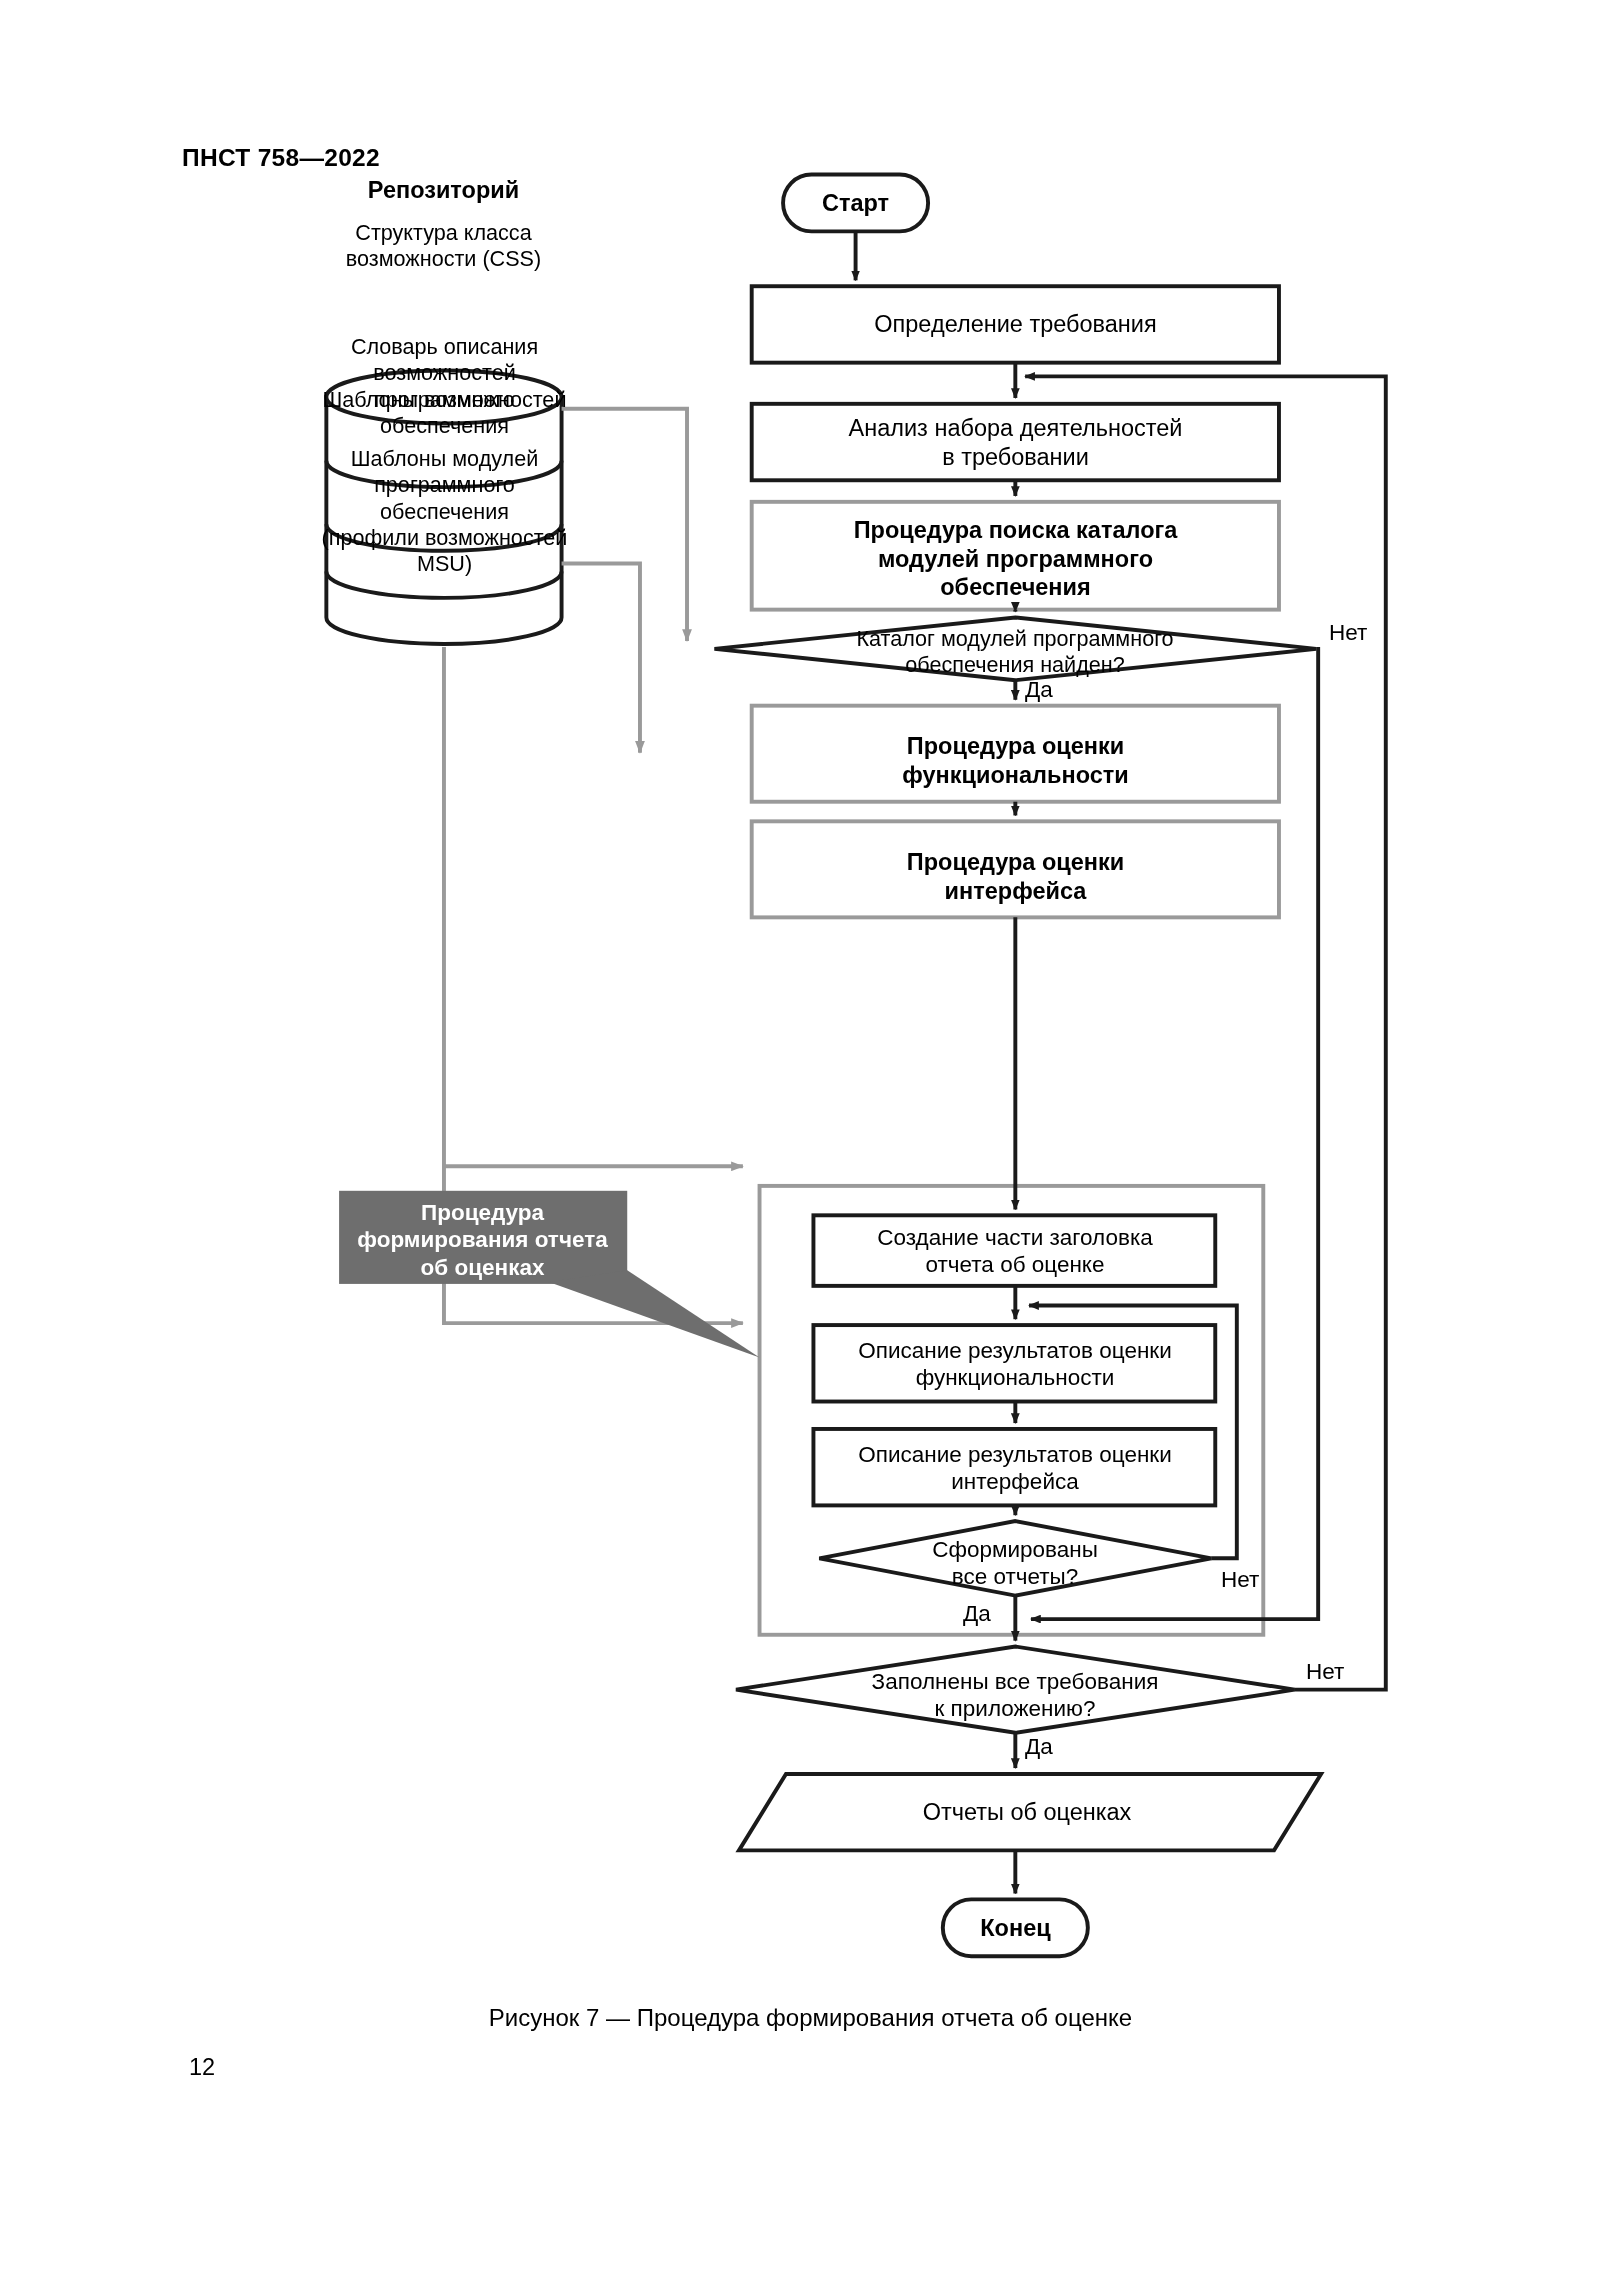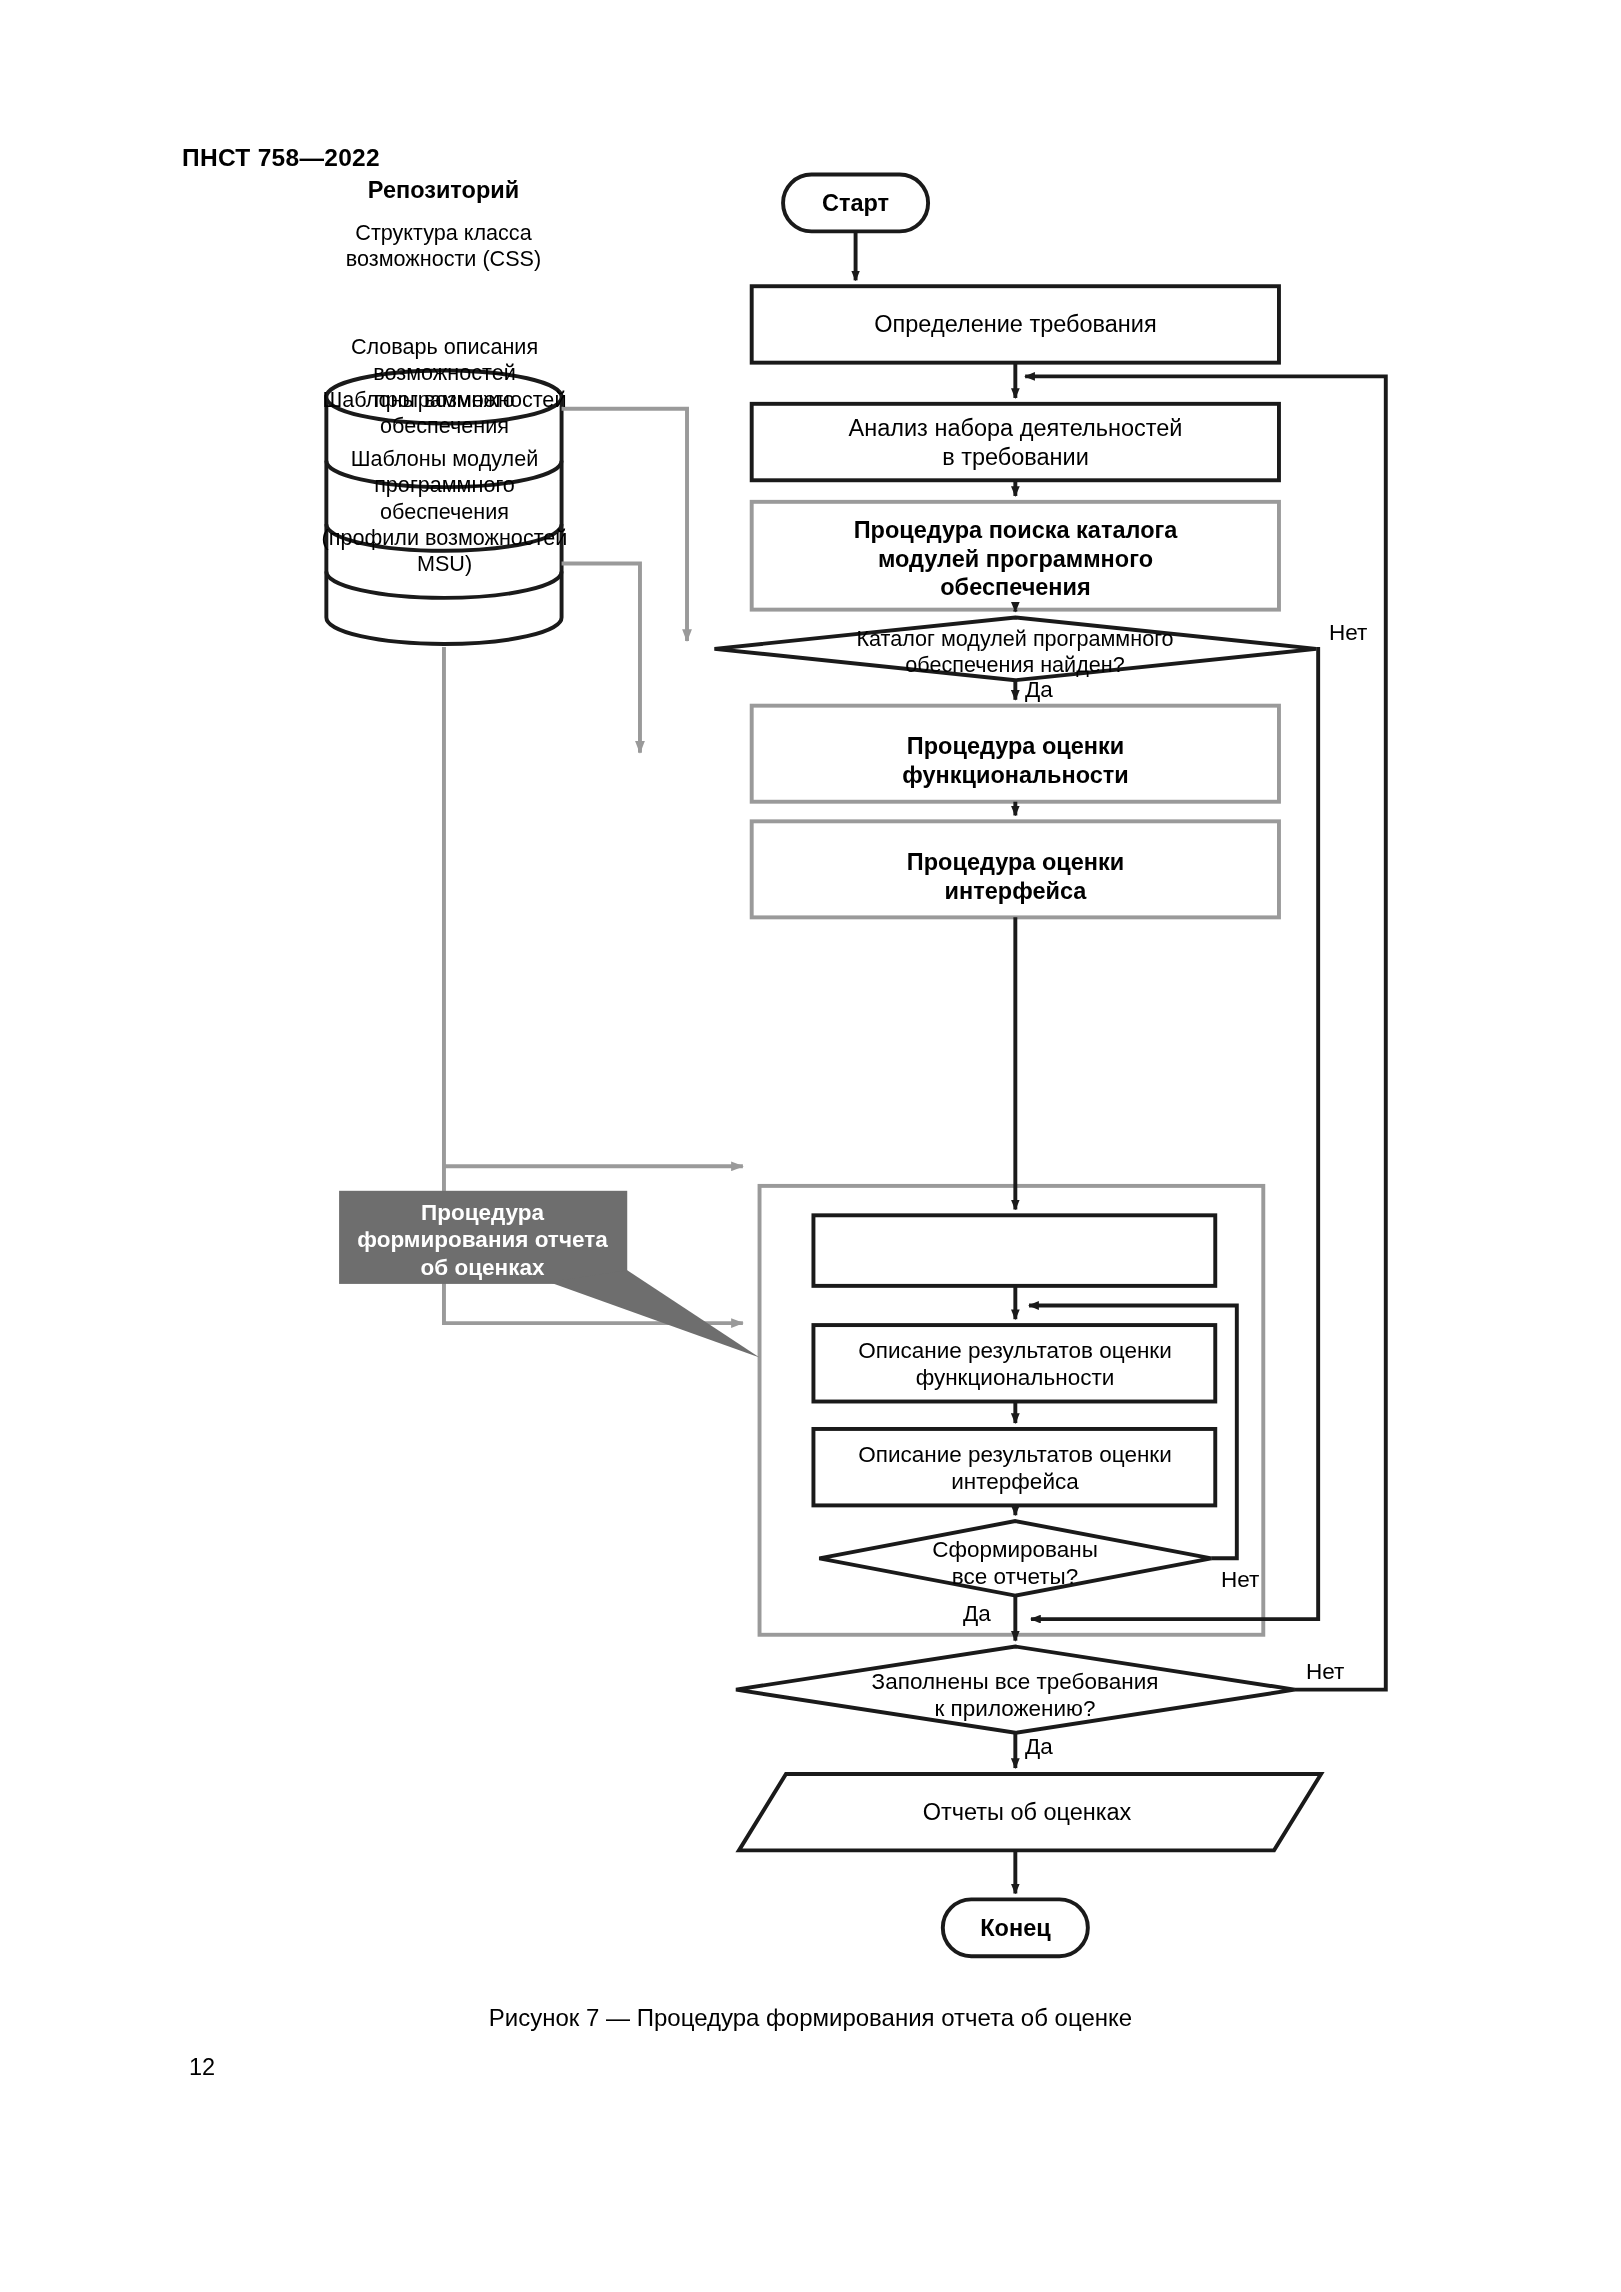--- a/index.html
+++ b/index.html
@@ -155,20 +155,24 @@
       <div>Процедура оценки</div>
       <div>интерфейса</div>
     </div>
 
     <div class="lbl b fs23 white" style="left:339px;top:1013px;width:287px;">
       <div>Процедура</div>
       <div>формирования отчета</div>
       <div>об оценках</div>
     </div>
 
+    <div class="lbl fs23" style="left:814px;top:1038px;width:402px;">
+      <div>Создание части заголовка</div>
+      <div>отчета об оценке</div>
+    </div>
     <div class="lbl fs23" style="left:814px;top:1151px;width:402px;">
       <div>Описание результатов оценки</div>
       <div>функциональности</div>
     </div>
     <div class="lbl fs23" style="left:814px;top:1255px;width:402px;">
       <div>Описание результатов оценки</div>
       <div>интерфейса</div>
     </div>
 
     <div class="lbl fs23" style="left:868px;top:1350px;width:294px;">

